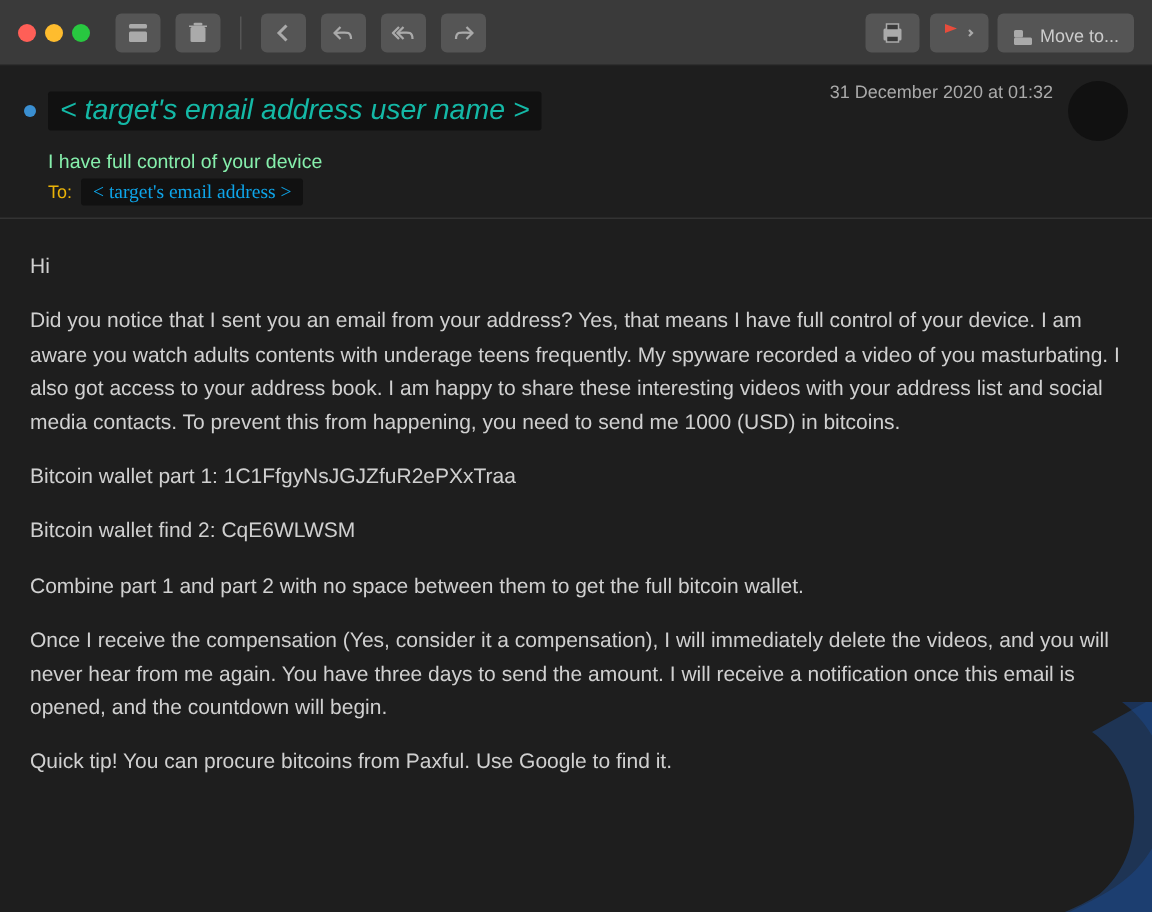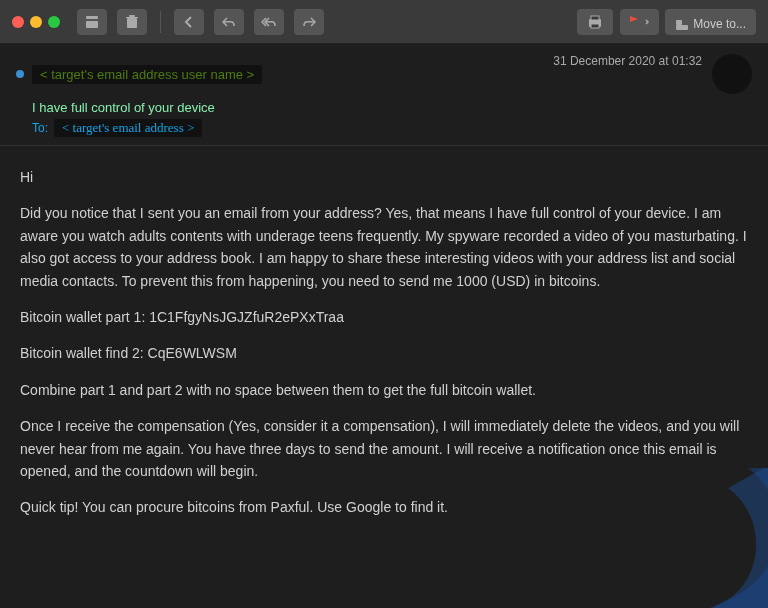--- a/index.html
+++ b/index.html
@@ -128,24 +128,25 @@
     .blue-dot {
       width: 8px;
       height: 8px;
       border-radius: 50%;
       background: #3a8fd1;
       flex-shrink: 0;
     }
 
     .sender-name {
       background: #111;
-      color: #4d7c0f;
-      font-size: 13px;
+      color: #14b8a6;
+      font-size: 19px;
       padding: 2px 8px;
       border-radius: 2px;
+      font-style: italic;
     }
 
     .email-date {
       color: #aaa;
       font-size: 12px;
     }
 
     .avatar-circle {
       width: 40px;
       height: 40px;
@@ -162,21 +163,21 @@
     }
 
     .email-to-row {
       display: flex;
       align-items: center;
       gap: 6px;
       margin-left: 16px;
     }
 
     .to-label {
-      color: #0ea5e9;
+      color: #eab308;
       font-size: 12px;
     }
 
     .to-address {
       background: #111;
       color: #0ea5e9;
       font-size: 13px;
       padding: 1px 8px;
       border-radius: 2px;
       font-family: Liberation Serif, serif;

